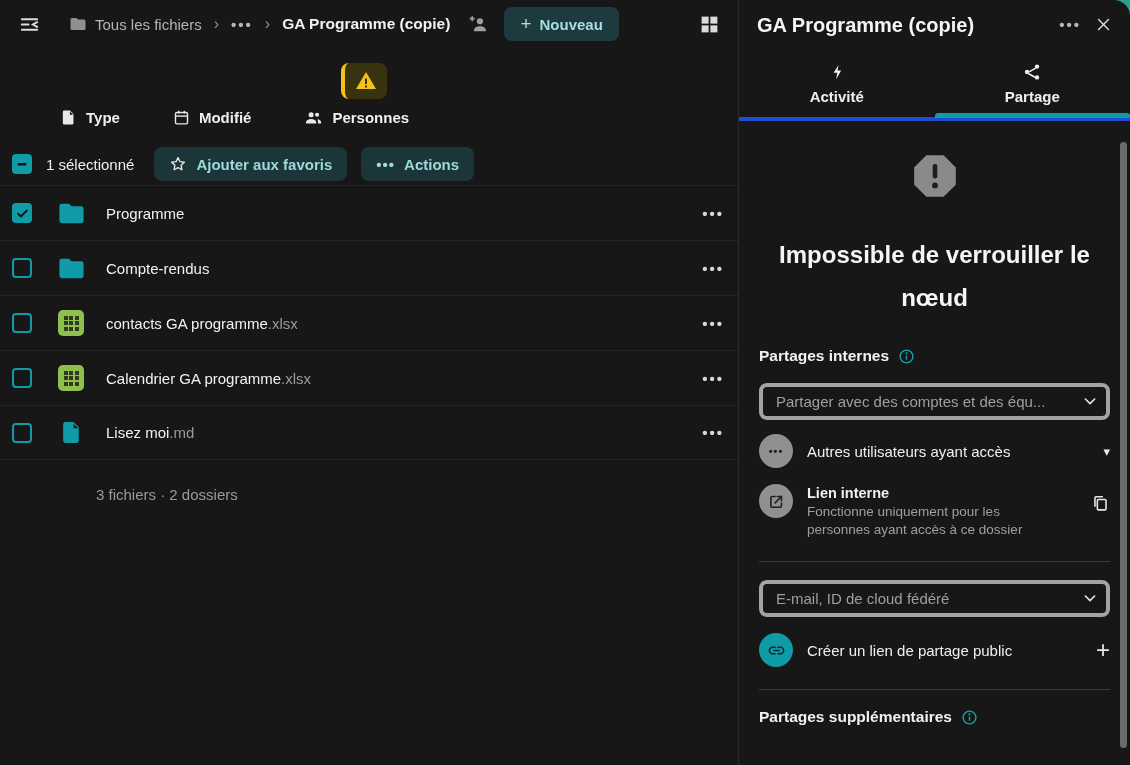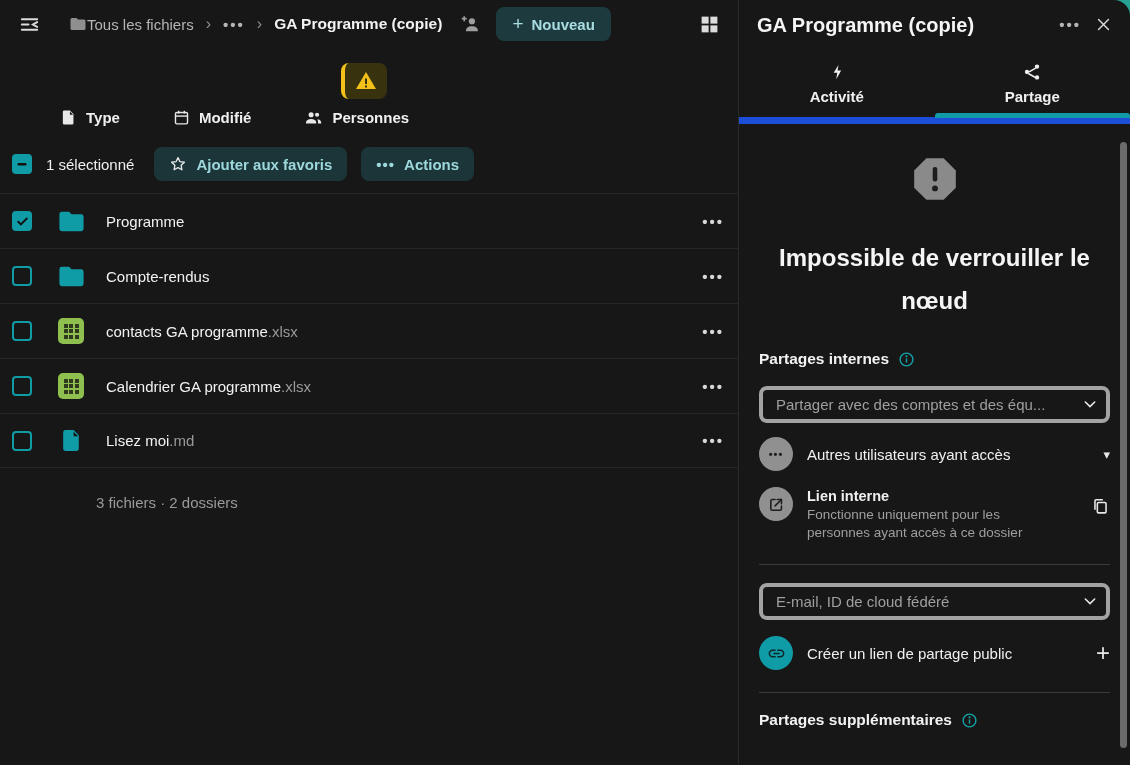--- a/index.html
+++ b/index.html
@@ -14,21 +14,21 @@
   
   .corner-accent { position:absolute; top:0; right:0; width:26px; height:26px; background:#27a193; z-index:0; }
   .main { position:absolute; left:0; top:0; width:738px; height:765px; background:#171717; z-index:1; }
   .aside { position:absolute; left:738px; top:0; width:392px; height:765px; background:#171717;
            border-left:1px solid #2a2a2a; border-top-right-radius:16px; z-index:1; padding:0 0 0 0; }
 
   
   .topbar { height:48px; display:flex; align-items:center; padding:0 14px; }
   .icon-btn { background:none; border:none; color:#dcdcdc; cursor:pointer; padding:4px; display:flex; align-items:center; }
   .breadcrumb { display:flex; align-items:center; margin-left:24px; gap:10px; font-size:15px; color:#b5b5b5; }
-  .crumb { display:flex; align-items:center; cursor:pointer; }
+  .crumb { display:flex; align-items:center; gap:8px; cursor:pointer; }
   .crumb-sep { color:#8f8f8f; font-size:16px; padding:0 2px; }
   .crumb-current { color:#f2f2f2; font-weight:bold; font-size:15.5px; }
   .dots { letter-spacing:2px; color:#b5b5b5; font-weight:bold; }
   .btn-new { display:flex; align-items:center; gap:8px; background:#1d3a3e; color:#a8dde1;
              border:none; border-radius:8px; height:34px; padding:0 16px; font-size:15px; font-weight:bold;
              font-family:inherit; cursor:pointer; margin-left:10px; }
   .btn-new .plus { font-size:19px; font-weight:normal; }
   .spacer { flex:1; }
 
   
@@ -48,40 +48,40 @@
               border:none; border-radius:8px; height:34px; padding:0 15px; font-size:15px; font-weight:bold;
               font-family:inherit; cursor:pointer; }
   .btn-teal .dots { color:#9cd8dc; letter-spacing:1px; }
 
   
   .cbx { width:20px; height:20px; border-radius:4px; flex:none; display:flex; align-items:center; justify-content:center; cursor:pointer; }
   .cbx.filled { background:#0f9ca6; color:#121212; }
   .cbx.empty  { border:2px solid #0f9ca6; background:transparent; }
 
   
-  .filelist { margin-top:12px; }
+  .filelist { margin-top:4px; }
   .frow { display:flex; align-items:center; height:55px; border-top:1px solid #262626; padding:0 14px 0 12px; cursor:pointer; }
   .frow:last-child { border-bottom:1px solid #262626; }
   .ficon { width:30px; margin:0 0 0 24px; display:flex; justify-content:center; }
   .fname { margin-left:20px; font-size:15px; color:#f2f2f2; }
   .fext  { color:#9a9a9a; }
   .frow .dots { margin-left:auto; color:#d8d8d8; font-size:15px; cursor:pointer; }
   .xlsx-icon { width:26px; height:26px; background:#8fc04f; border-radius:5px; display:grid;
                grid-template-columns:repeat(3,4px); grid-template-rows:repeat(3,4px); gap:1.5px;
                align-content:center; justify-content:center; }
   .xlsx-icon span { background:#2f3a1e; }
   .summary { text-align:left; padding-left:96px; margin-top:26px; color:#9a9a9a; font-size:15px; }
 
   
   .aside-head { padding:12px 14px 0 18px; display:flex; align-items:flex-start; }
   .aside-title { font-size:20px; font-weight:bold; color:#f5f5f5; line-height:26px; white-space:nowrap; overflow:hidden; }
   .aside-head .actions { margin-left:auto; display:flex; align-items:center; gap:6px; }
   .aside-meta { padding:2px 0 0 18px; color:#9f9f9f; font-size:13.5px; white-space:nowrap; overflow:hidden; width:372px; }
 
-  .tabs { display:flex; margin-top:16px; border-bottom:7px solid #1d4ed8; }
+  .tabs { display:flex; margin-top:16px; border-bottom:4px solid #1d4ed8; }
   .tab { flex:1; display:flex; flex-direction:column; align-items:center; gap:6px; padding:8px 0 12px;
          color:#f0f0f0; font-size:15px; font-weight:bold; cursor:pointer; position:relative; }
   .tab.active::after { content:""; position:absolute; left:0; right:0; bottom:-1px; height:5px;
                        background:#0f9ca6; border-radius:3px 3px 0 0; }
 
   .aside-content { padding:0 20px; }
   .err-icon { margin:30px auto 0; width:50px; color:#8a8a8a; }
   .err-title { margin-top:32px; text-align:center; font-size:24px; font-weight:bold; color:#f5f5f5; line-height:1.8; padding:0 10px; }
 
   .sect-head { margin-top:28px; display:flex; align-items:center; gap:9px; font-size:15.5px; font-weight:bold; color:#f2f2f2; }

